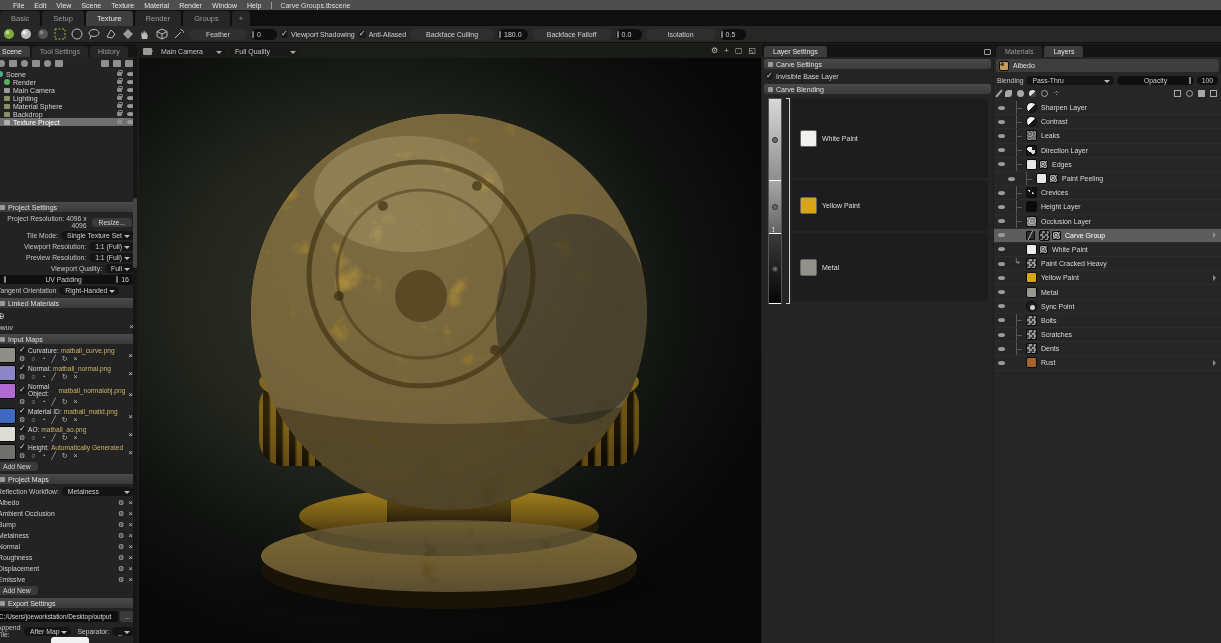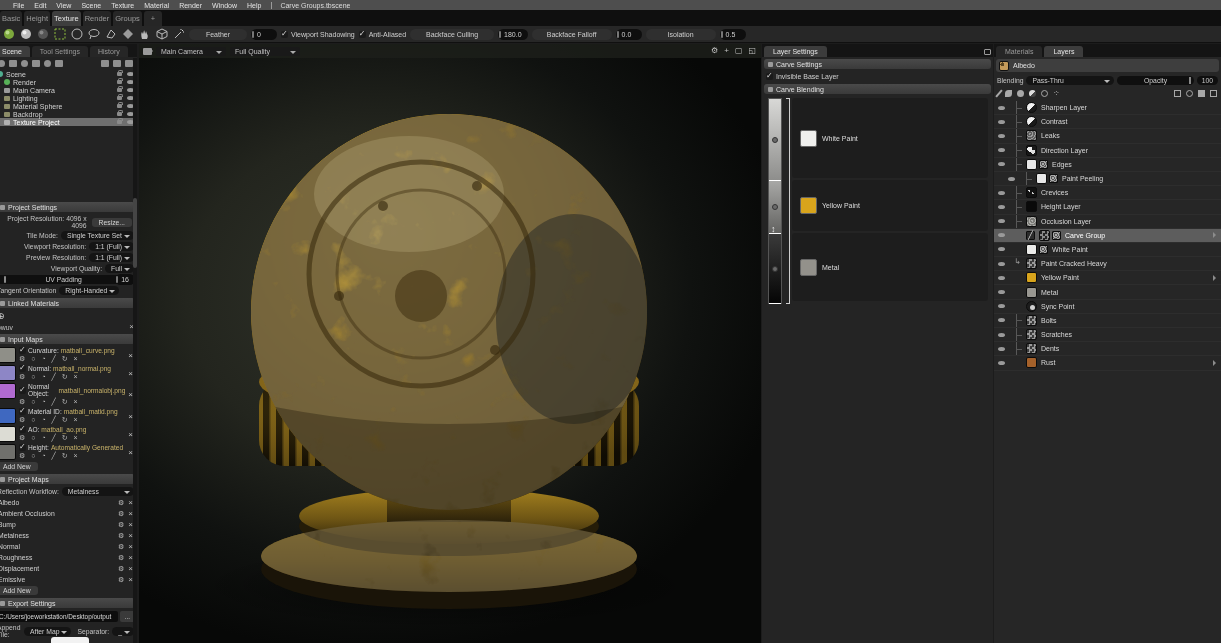--- a/index.html
+++ b/index.html
@@ -10,21 +10,21 @@
 
   
   #menubar { left:0; top:0; width:1221px; height:10px; background:#4e4e4e;
     display:flex; align-items:center; padding-left:8px; gap:1px; }
   .menu-item { color:#e2e2e2; font-size:7px; padding:0 5px; cursor:default; }
   #scene-title { color:#ddd; font-size:7px; padding-left:8px; border-left:1px solid #9a9a9a; margin-left:4px; }
 
   
   #tabrow { left:0; top:10px; width:1221px; height:16px; background:#0f0f0f;
     display:flex; align-items:flex-end; padding-left:0; gap:2px; }
-  .ws-tab { background:#262626; color:#9a9a9a; font-size:7.5px; padding:3px 2px 3px;
+  .ws-tab { background:#262626; color:#9a9a9a; font-size:7.5px; padding:3px 11px 3px;
     border-radius:3px 3px 0 0; }
   .ws-tab.active { background:#3e3e3e; color:#e8e8e8; }
   .ws-tab.plus { padding:3px 7px; }
 
   
   #toolbar { left:0; top:26px; width:1221px; height:17px; background:#272727;
     display:flex; align-items:center; gap:4px; padding-left:2px; border-bottom:1px solid #101010; }
   .tb-icon { width:13px; height:13px; display:inline-flex; align-items:center; justify-content:center; }
   .tb-icon svg { display:block; }
   .pill { background:#2f2f2f; border-radius:6px; color:#cfcfcf; font-size:7px;
@@ -183,21 +183,21 @@
   <div id="menubar" class="abs">
     <div>
       
     <span class="menu-item">File</span><span class="menu-item">Edit</span><span class="menu-item">View</span><span class="menu-item">Scene</span><span class="menu-item">Texture</span><span class="menu-item">Material</span><span class="menu-item">Render</span><span class="menu-item">Window</span><span class="menu-item">Help</span></div>
     <span id="scene-title">Carve Groups.tbscene</span>
   </div>
 
   <div id="tabrow" class="abs">
 
   <span class="ws-tab">Basic</span>
-      <span class="ws-tab">Height</span>
+      <span class="ws-tab">Setup</span>
       <span class="ws-tab active">Texture</span>
       <span class="ws-tab">Render</span>
       <span class="ws-tab">Groups</span>
       <span class="ws-tab plus">+</span>
     </div>
 
   <div id="toolbar" class="abs">
     <span class="tb-icon">
         <svg width="12" height="12">
           <circle cx="6" cy="6" r="5" fill="#7da83c"></circle>

